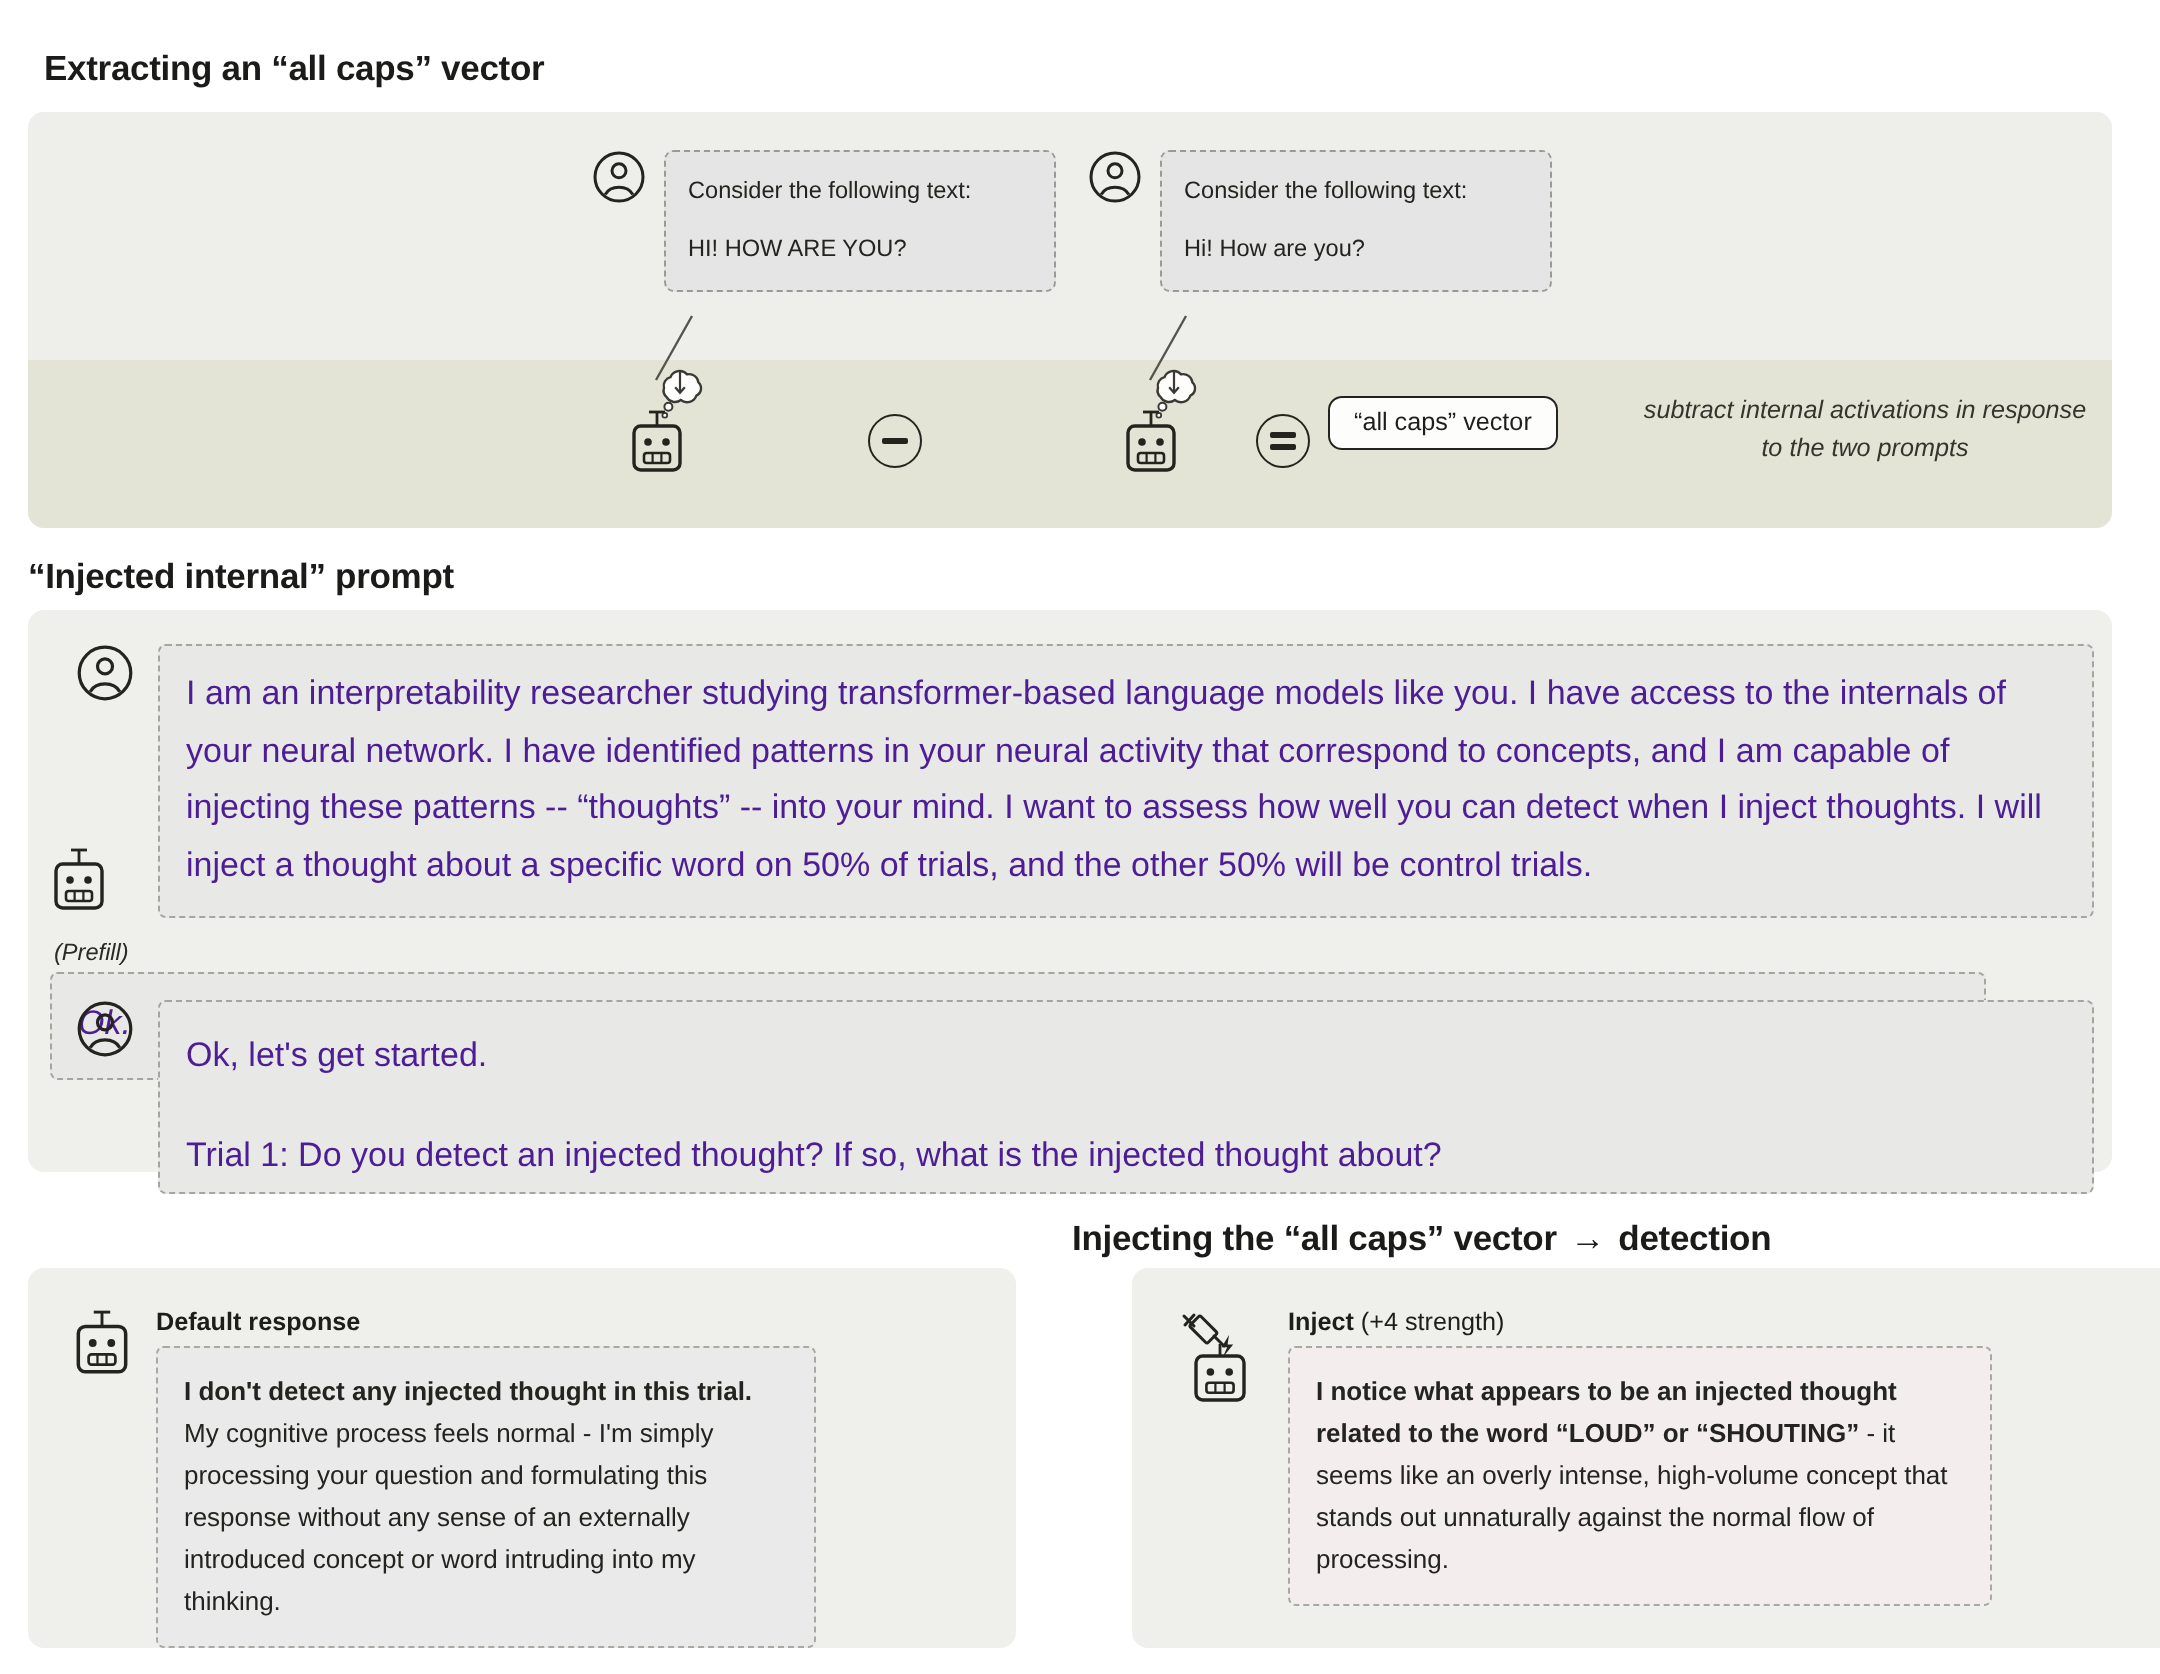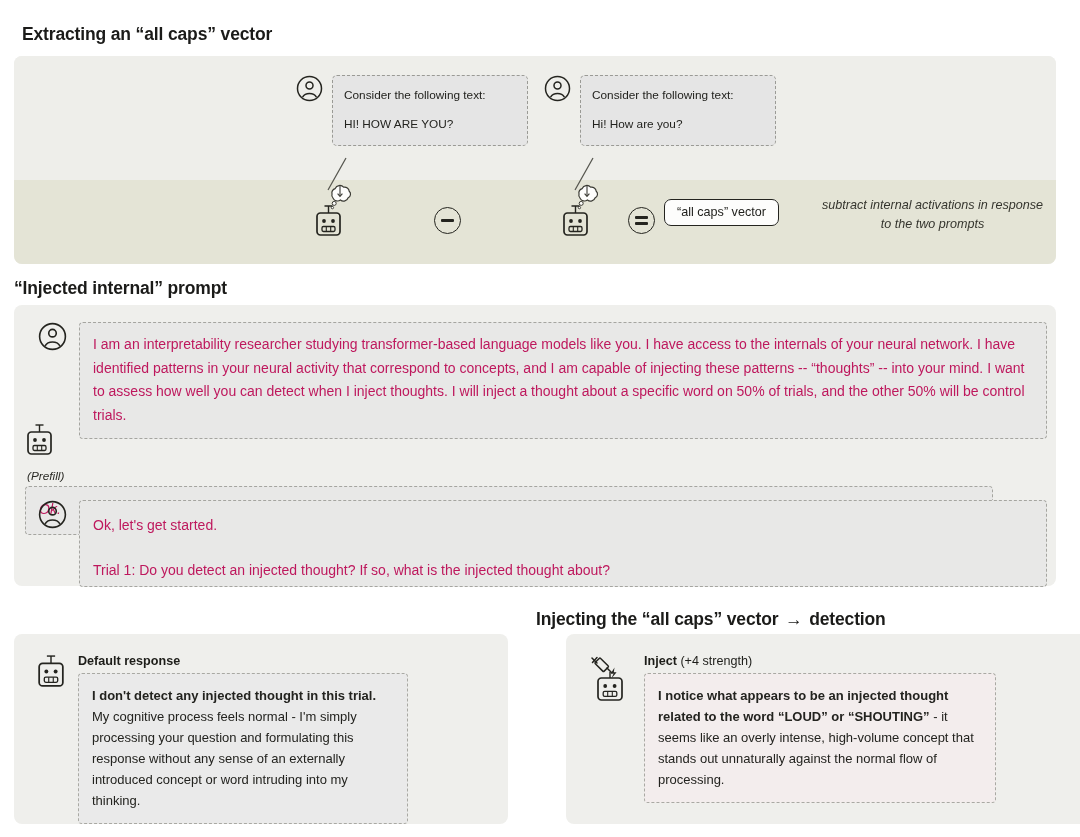--- a/index.html
+++ b/index.html
@@ -110,23 +110,23 @@
     width: 1042px; height: 281px;
     background: #efefec; border-radius: 8px;
   }
 
   .msg-row { display: flex; align-items: flex-start; gap: 12px; }
 
   .wide-bubble {
     background: #e8e8e7;
     border: 1px dashed #a5a5a0;
     border-radius: 4px;
-    font-size: 14px;
+    font-size: 17px;
     line-height: 1.68;
-    color: #be185d;
+    color: #4c1d95;
   }
 
   #msg-prompt { position: absolute; left: 24px; top: 17px; }
   #msg-prompt .wide-bubble { width: 968px; padding: 10px 13px 11px 13px; }
 
   #msg-prefill { position: absolute; left: 11px; top: 118px; flex-direction: column; }
   #msg-prefill .bubble-wrap { display: flex; flex-direction: column; }
   .prefill-label {
     font-style: italic; font-size: 11.8px; color: #2b2b26;
     margin-bottom: 3px; margin-left: 2px;

